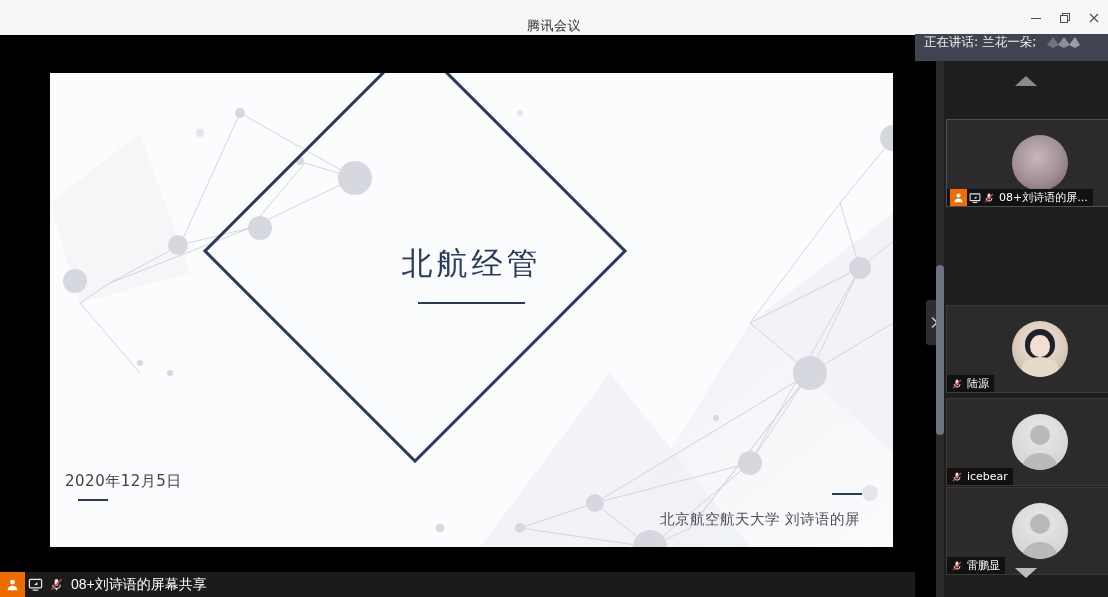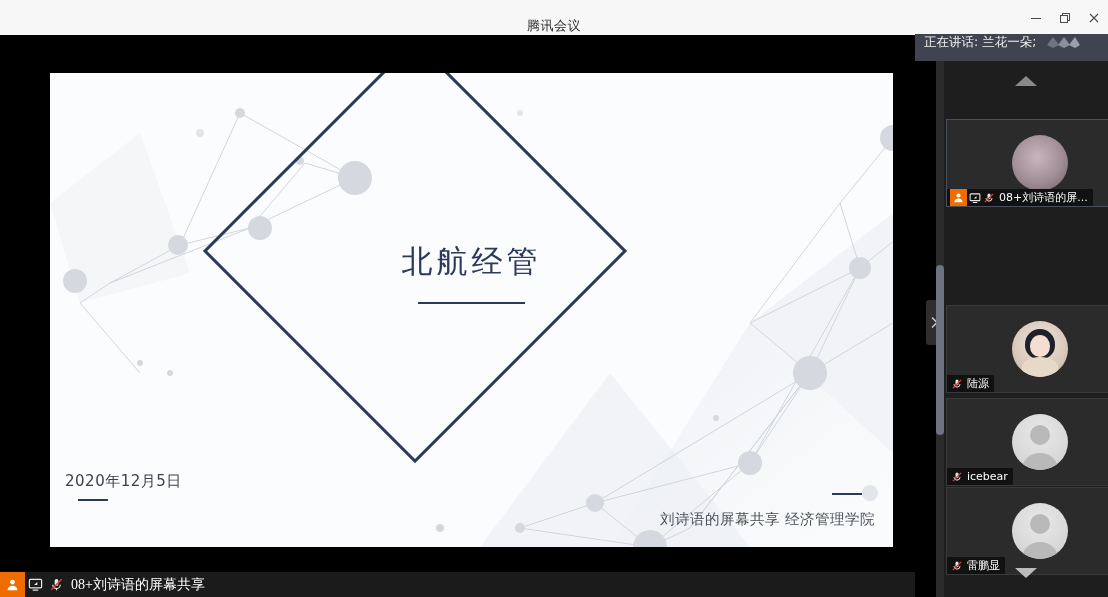--- a/index.html
+++ b/index.html
@@ -64,21 +64,21 @@
   }
 
   #slide-title-wrap {
     position: absolute;
     left: 0; top: 168px; width: 843px;
     text-align: center;
     color: #2b3a5c;
   }
   .title-line-1 {
     font-size: 31px; letter-spacing: 4px; line-height: 46px;
-    font-family: Liberation Mono, monospace;
+    font-family: Liberation Serif, serif;
   }
   .title-line-2 {
     font-size: 31px; letter-spacing: 4px; line-height: 48px;
     font-family: "DejaVu Sans", "Liberation Sans", sans-serif;
   }
   #title-rule {
     width: 107px; height: 2px; background: #2b3a5c;
     margin: 15px auto 0;
   }
 
@@ -110,21 +110,21 @@
     background: #1b1b1b;
     display: flex; align-items: center;
   }
   #share-status .badge-person {
     width: 25px; height: 25px; background: #ef6c00;
     display: flex; align-items: center; justify-content: center;
   }
   #share-status .ic { margin: 0 3px; display: flex; align-items: center; }
   #share-status-text {
     color: #ffffff; font-size: 14px; margin-left: 4px;
-    font-family: Liberation Serif, serif;
+    font-family: Liberation Sans, sans-serif;
   }
 
   
   #panel-collapse {
     position: absolute; left: 926px; top: 265px;
     width: 17px; height: 45px;
     background: #2e2e2e; border-radius: 3px 0 0 3px;
     display: flex; align-items: center; justify-content: center;
     color: #c9c9c9; font-size: 12px;
   }
@@ -319,21 +319,21 @@
 
       <div id="slide-title-wrap">
         <div class="title-line-1">北航经管</div>
         <div id="title-rule"></div>
       </div>
 
       <div id="slide-date">2020年12月5日</div>
       <div id="date-rule"></div>
 
       <div id="footer-rule"></div>
-      <div id="slide-footer">刘诗语的屏幕共享 经济管理学院</div>
+      <div id="slide-footer">北京航空航天大学 刘诗语的屏</div>
     </div>
   </div>
 
   <div id="share-status">
     <div class="badge-person">
       <svg width="13" height="13" viewBox="0 0 16 16">
         <circle cx="8" cy="5" r="3" fill="#fff"></circle>
         <path d="M2 15c0-3.4 2.7-5.5 6-5.5s6 2.1 6 5.5z" fill="#fff"></path>
       </svg>
     </div>

